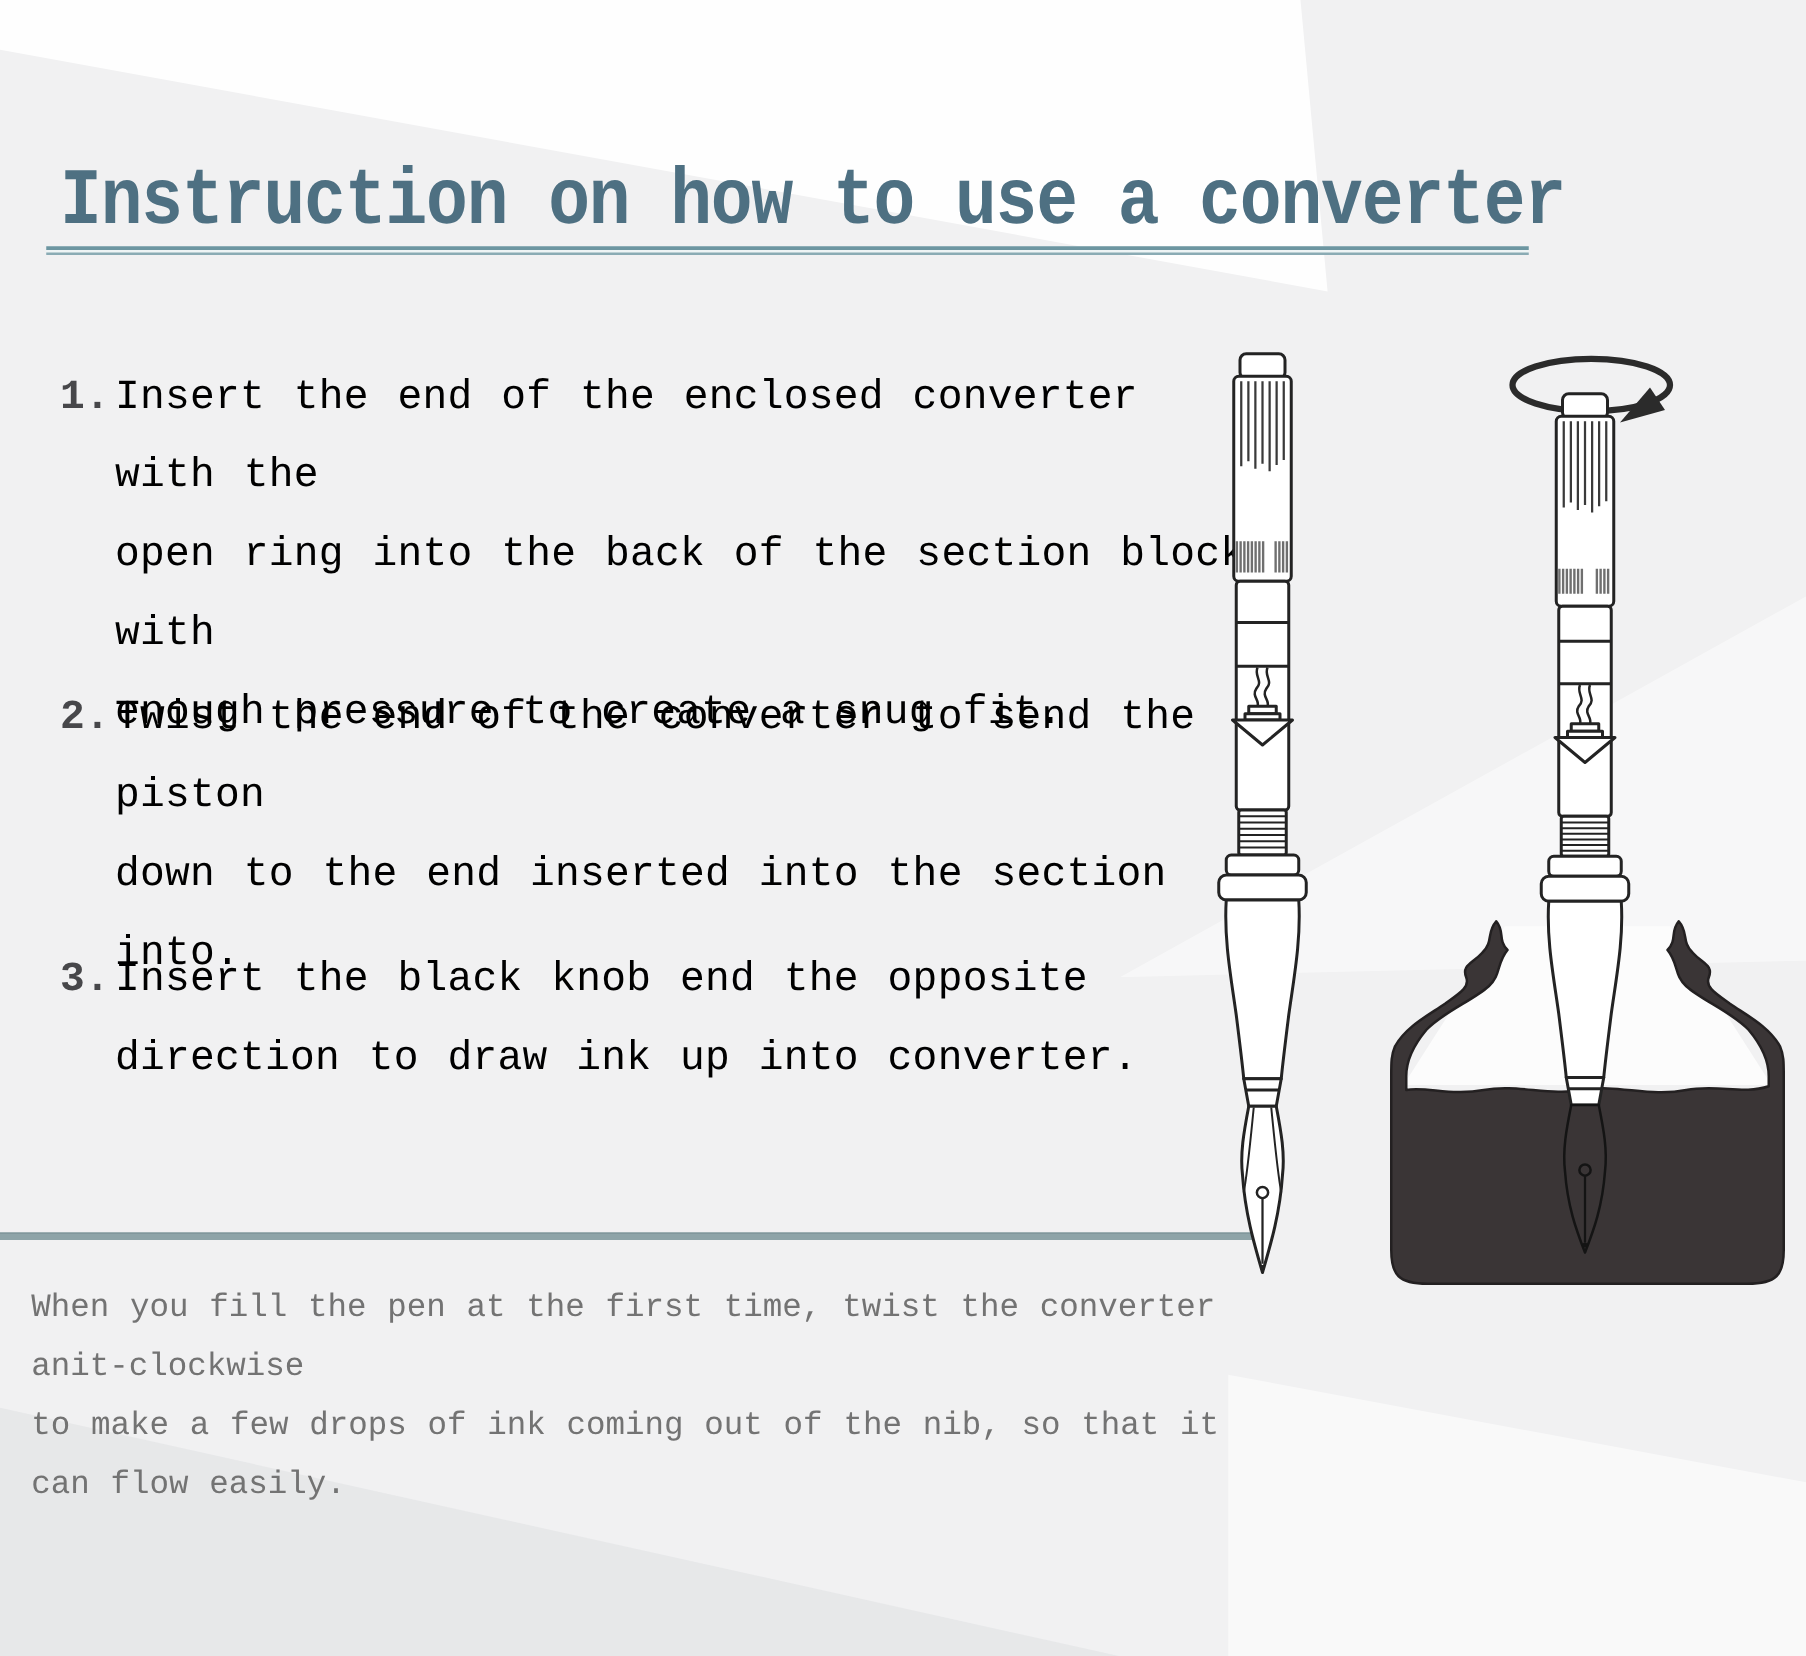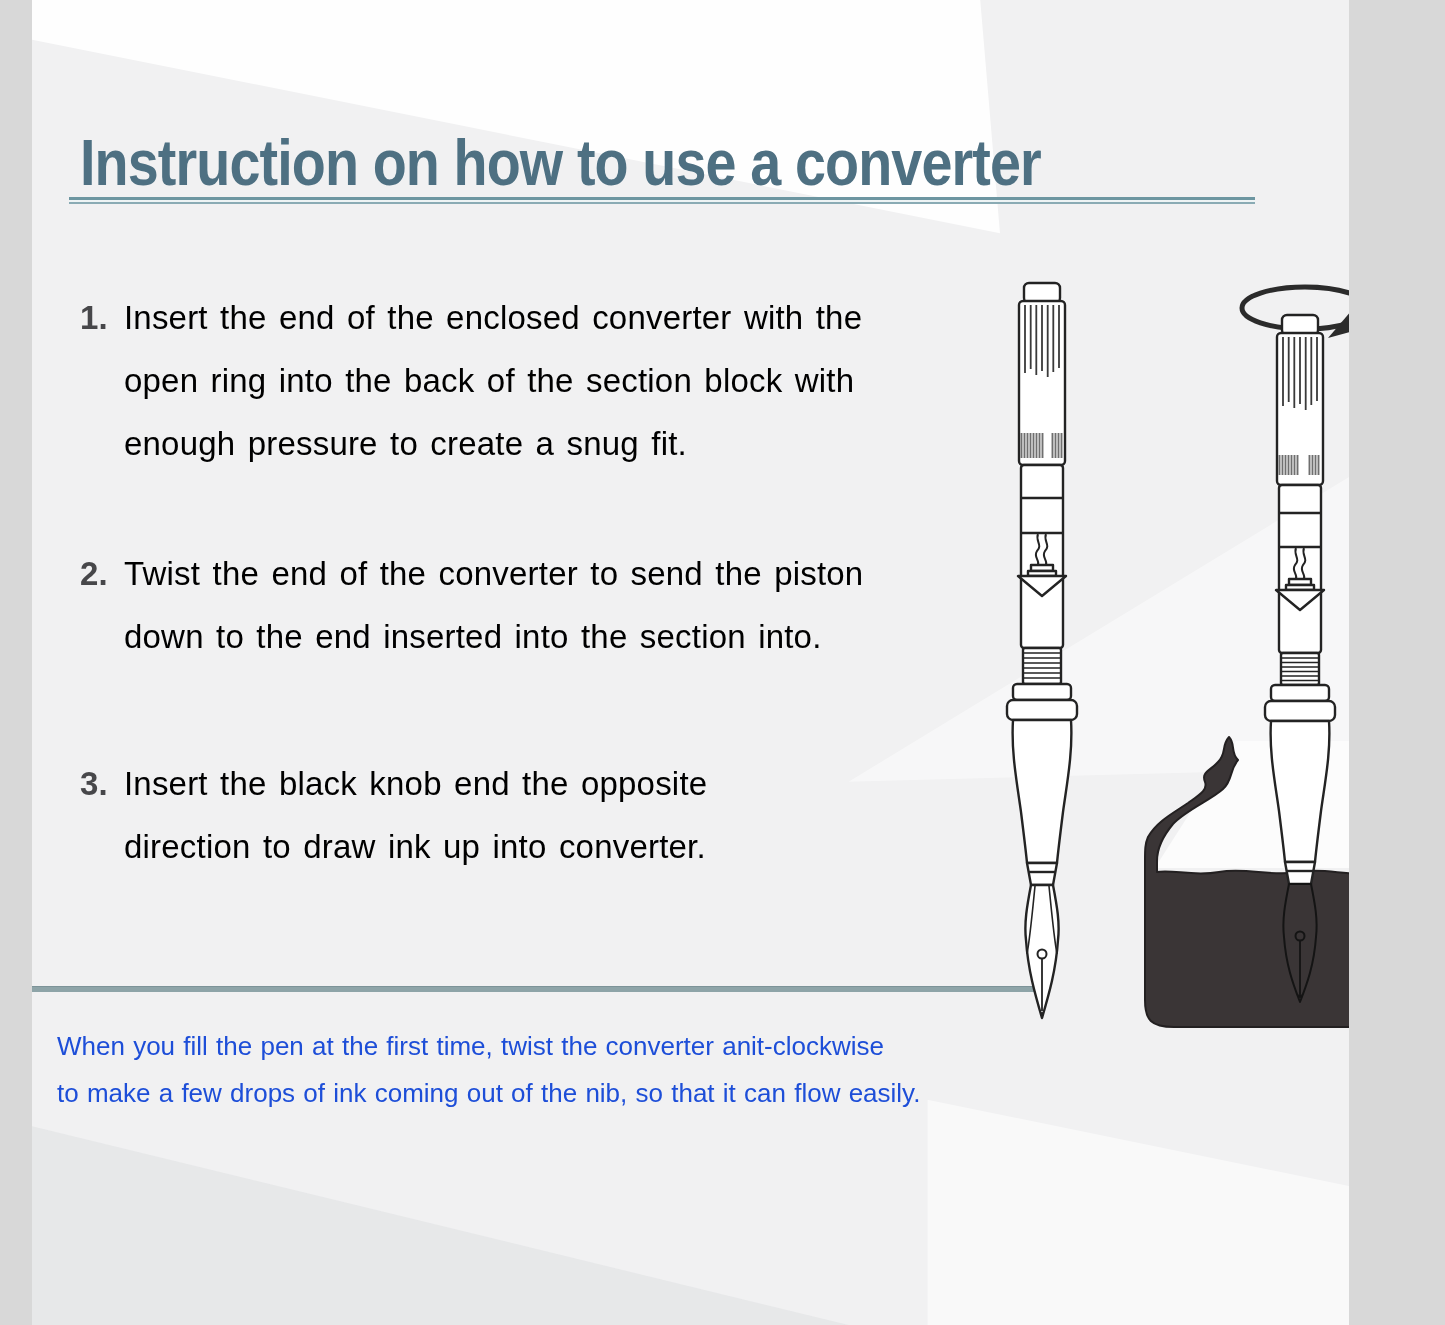--- a/index.html
+++ b/index.html
@@ -1,22 +1,21 @@
 <!DOCTYPE html>
 <html><head>
 <meta charset="utf-8">
 <style>
   html,body{margin:0;padding:0;background:#d8d8d8;}
   .canvas{
     position:relative;
-    width:1317px;height:1325px;
+    width:1445px;height:1325px;
     background:#f1f1f2;
     overflow:hidden;
-    font-family:Liberation Sans, sans-serif;
-    margin-left:32px;
+    font-family:Liberation Mono, monospace;
   }
   .facet{position:absolute;inset:0;pointer-events:none;}
   .facet-top{background:rgba(255,255,255,.9);clip-path:polygon(0 0,72% 0,73.5% 17.6%,0 3%);}
   .facet-right{background:rgba(255,255,255,.45);clip-path:polygon(100% 36%,100% 58%,62% 59%);}
   .facet-bottom-right{background:rgba(255,255,255,.55);clip-path:polygon(68% 83%,100% 89.5%,100% 100%,68% 100%);}
   .facet-bottom-left{background:rgba(223,224,225,.55);clip-path:polygon(0 85%,62% 100%,0 100%);}
 
   .title{
     position:absolute;left:48px;top:126px;
     font-size:64px;font-weight:bold;letter-spacing:-1px;
@@ -45,21 +44,21 @@
   .step-2{top:542px;}
   .step-3{top:752px;}
 
   .divider{
     position:absolute;left:0;top:986px;width:1008px;height:5px;
     background:#8ea4a8;border-top:1px solid #7d9398;
   }
 
   .note{
     position:absolute;left:25px;top:1023px;
-    font-size:26px;color:#1d4ed8;line-height:47px;
+    font-size:26px;color:#737373;line-height:47px;
     word-spacing:1px;white-space:pre-line;width:1000px;
   }
 
   .pen-svg{position:absolute;}
   .pen-left{left:950px;top:278px;}
   .pen-right{left:1100px;top:278px;}
 </style>
 </head>
 <body>
 

